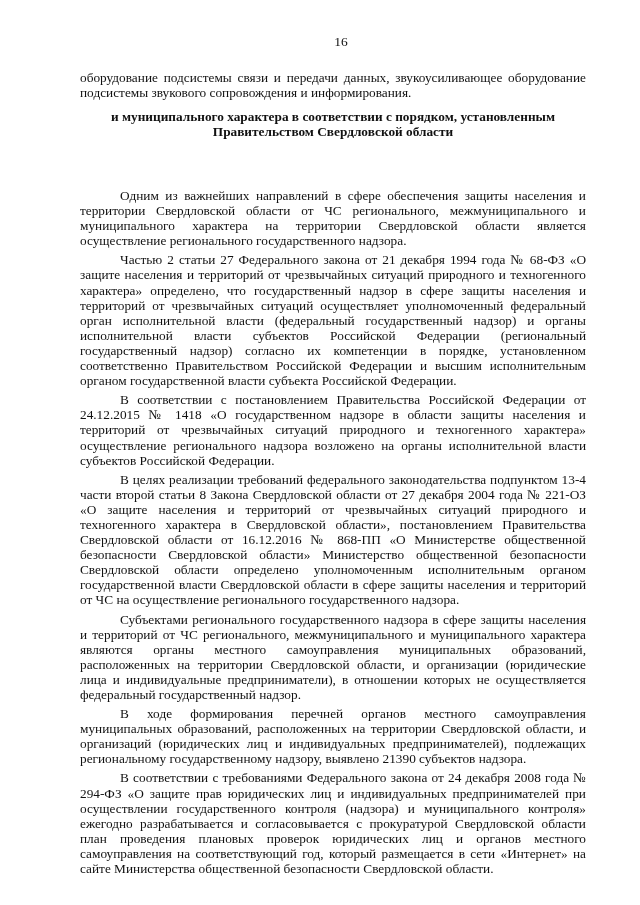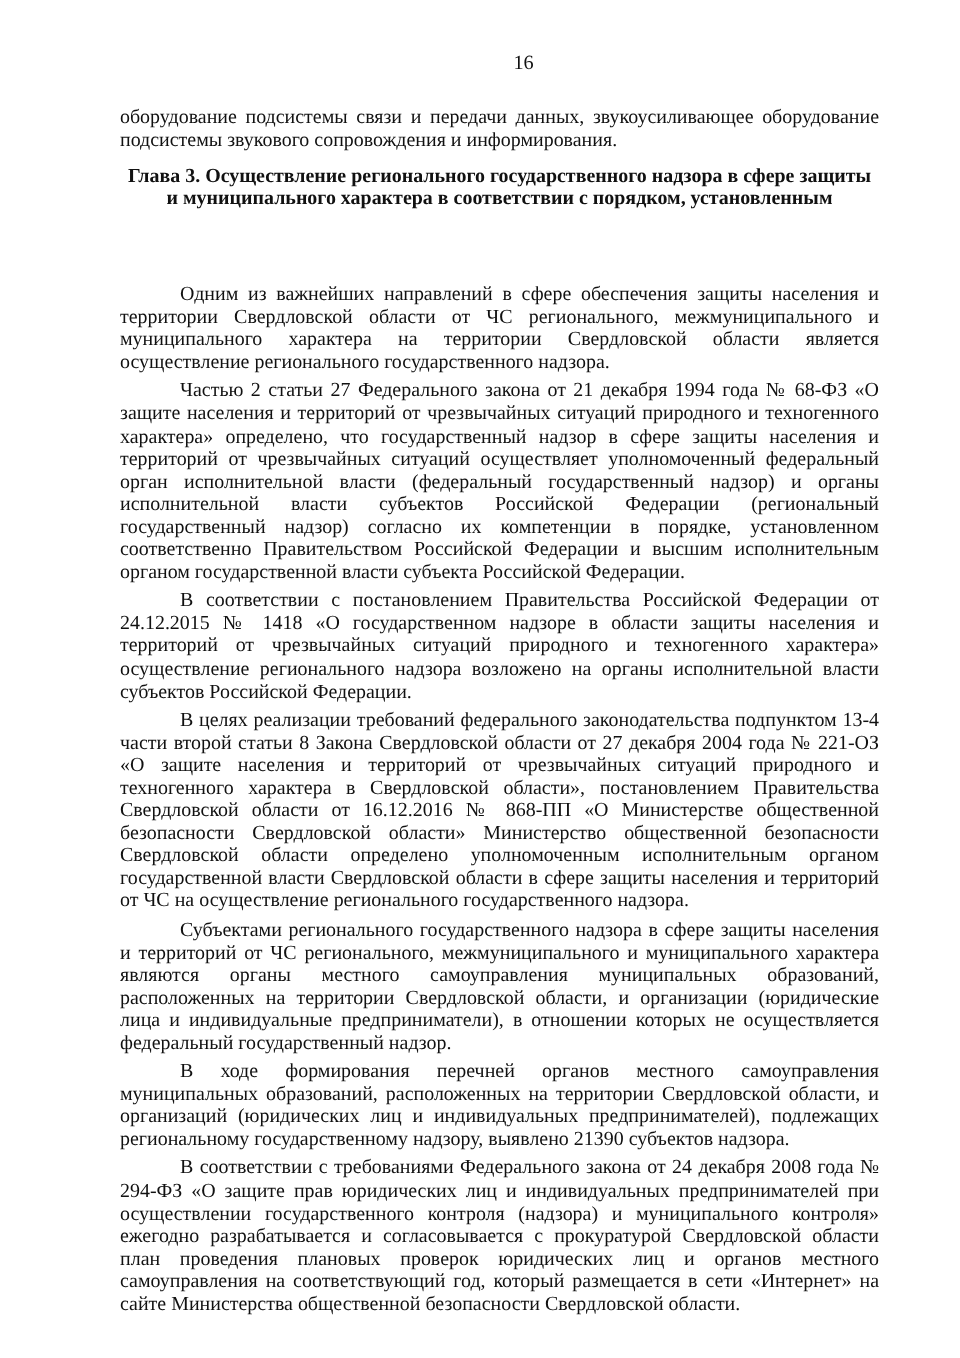--- a/index.html
+++ b/index.html
@@ -1,40 +1,40 @@
 <!DOCTYPE html>
 <html><head>
 <meta charset="utf-8">
 <style>
   html, body { margin: 0; padding: 0; background: #ffffff; }
   body { width: 640px; height: 905px; position: relative; overflow: hidden;
          font-family: "Liberation Serif", "DejaVu Serif", serif; color: #111; }
   .page { position: absolute; left: 76px; top: 0; width: 514px; }
-  .page-number { position: absolute; left: 16px; width: 514px; top: 34px; text-align: center;
+  .page-number { position: absolute; left: 8px; width: 514px; top: 34px; text-align: center;
                  font-size: 13.5px; line-height: 16px; }
   .para { font-size: 13.3px; line-height: 15.1px; text-align: justify; margin: 4px; }
   .para.indent { text-indent: 40px; }
   .block { position: absolute; left: 0; width: 514px; }
   .heading { position: absolute; left: 0; width: 514px; top: 109px; text-align: center;
              font-weight: bold; font-size: 13.3px; line-height: 15.1px; margin: 0; }
   .heading span { display: block; }
 </style>
 </head>
 <body>
 
 <div class="page">
   <div class="page-number">16</div>
 
   <div class="block" style="top:66px;">
     <p class="para">оборудование подсистемы связи и передачи данных, звукоусиливающее оборудование подсистемы звукового сопровождения и информирования.</p>
   </div>
 
   <h2 class="heading">
-    <span>Глава 3. Осуществление регионального государственного надзора в сфере защиты</span>
     <span>и муниципального характера в соответствии с порядком, установленным</span>
+    <span>Правительством Свердловской области</span>
   </h2>
 
   <div class="block" style="top:184px;">
     <p class="para indent">Одним из важнейших направлений в сфере обеспечения защиты населения и территории Свердловской области от ЧС регионального, межмуниципального и муниципального характера на территории Свердловской области является осуществление регионального государственного надзора.</p>
     <p class="para indent">Частью 2 статьи 27 Федерального закона от 21 декабря 1994 года № 68-ФЗ «О защите населения и территорий от чрезвычайных ситуаций природного и техногенного характера» определено, что государственный надзор в сфере защиты населения и территорий от чрезвычайных ситуаций осуществляет уполномоченный федеральный орган исполнительной власти (федеральный государственный надзор) и органы исполнительной власти субъектов Российской Федерации (региональный государственный надзор) согласно их компетенции в порядке, установленном соответственно Правительством Российской Федерации и высшим исполнительным органом государственной власти субъекта Российской Федерации.</p>
     <p class="para indent">В соответствии с постановлением Правительства Российской Федерации от 24.12.2015 № 1418 «О государственном надзоре в области защиты населения и территорий от чрезвычайных ситуаций природного и техногенного характера» осуществление регионального надзора возложено на органы исполнительной власти субъектов Российской Федерации.</p>
     <p class="para indent">В целях реализации требований федерального законодательства подпунктом 13-4 части второй статьи 8 Закона Свердловской области от 27 декабря 2004 года № 221-ОЗ «О защите населения и территорий от чрезвычайных ситуаций природного и техногенного характера в Свердловской области», постановлением Правительства Свердловской области от 16.12.2016 № 868-ПП «О Министерстве общественной безопасности Свердловской области» Министерство общественной безопасности Свердловской области определено уполномоченным исполнительным органом государственной власти Свердловской области в сфере защиты населения и территорий от ЧС на осуществление регионального государственного надзора.</p>
     <p class="para indent">Субъектами регионального государственного надзора в сфере защиты населения и территорий от ЧС регионального, межмуниципального и муниципального характера являются органы местного самоуправления муниципальных образований, расположенных на территории Свердловской области, и организации (юридические лица и индивидуальные предприниматели), в отношении которых не осуществляется федеральный государственный надзор.</p>
     <p class="para indent">В ходе формирования перечней органов местного самоуправления муниципальных образований, расположенных на территории Свердловской области, и организаций (юридических лиц и индивидуальных предпринимателей), подлежащих региональному государственному надзору, выявлено 21390 субъектов надзора.</p>
     <p class="para indent">В соответствии с требованиями Федерального закона от 24 декабря 2008 года № 294-ФЗ «О защите прав юридических лиц и индивидуальных предпринимателей при осуществлении государственного контроля (надзора) и муниципального контроля» ежегодно разрабатывается и согласовывается с прокуратурой Свердловской области план проведения плановых проверок юридических лиц и органов местного самоуправления на соответствующий год, который размещается в сети «Интернет» на сайте Министерства общественной безопасности Свердловской области.</p>

